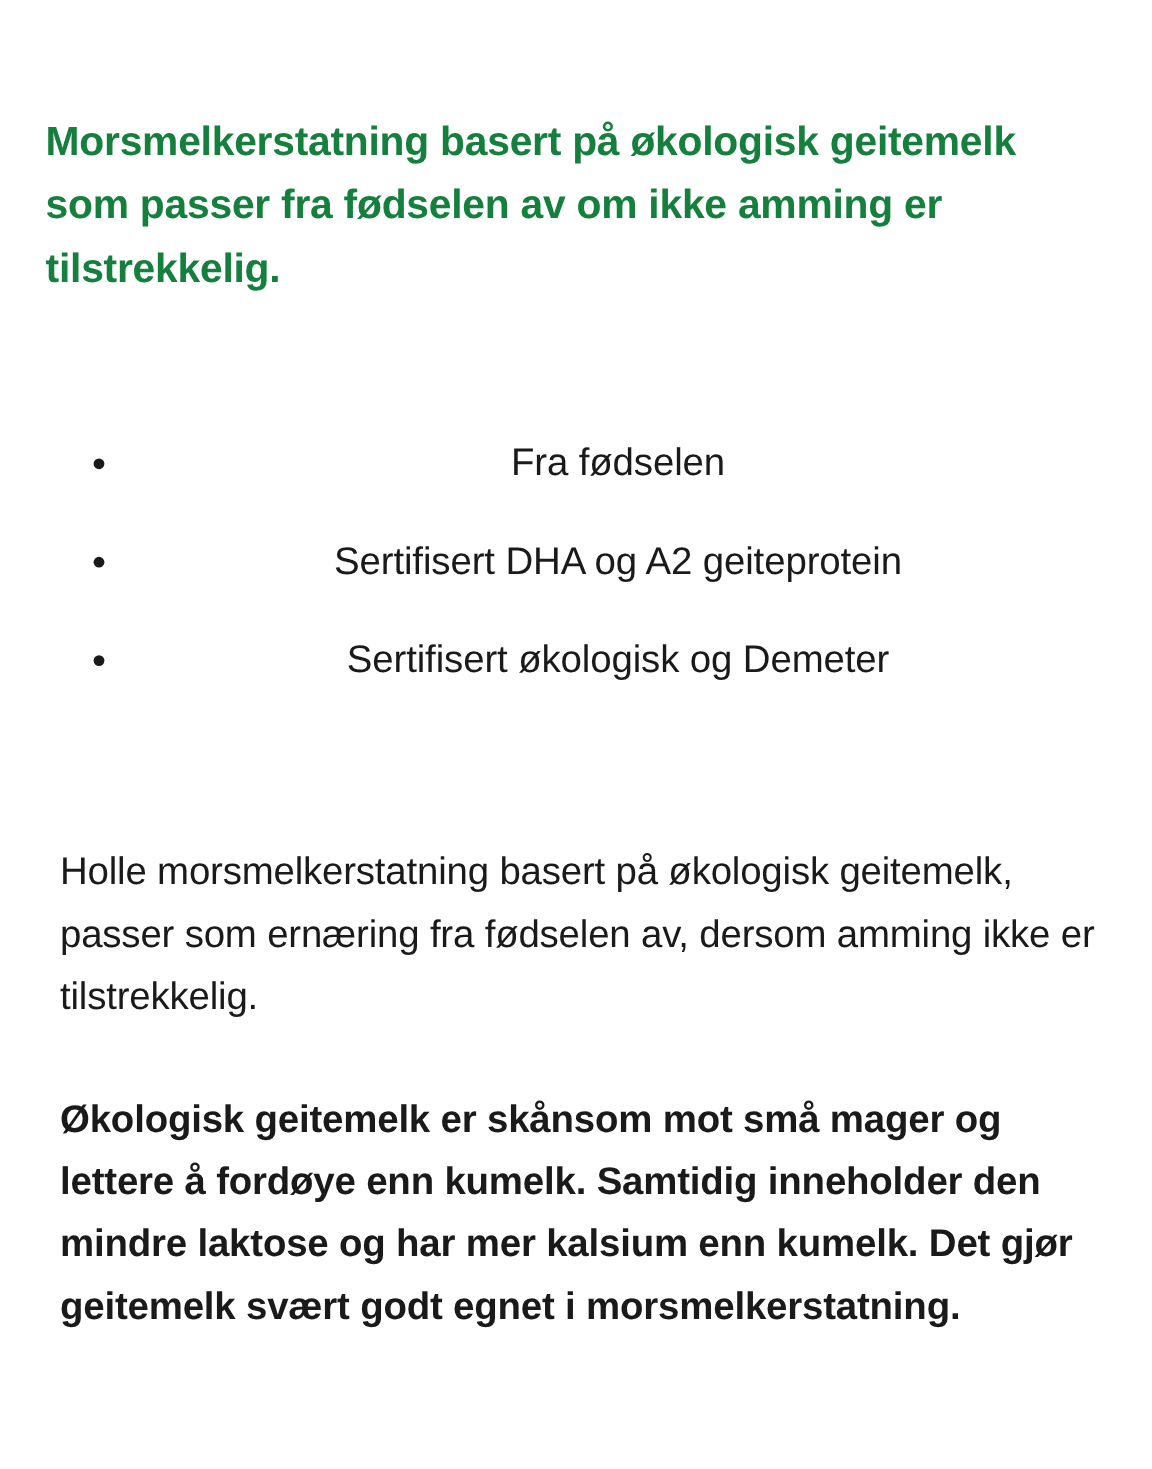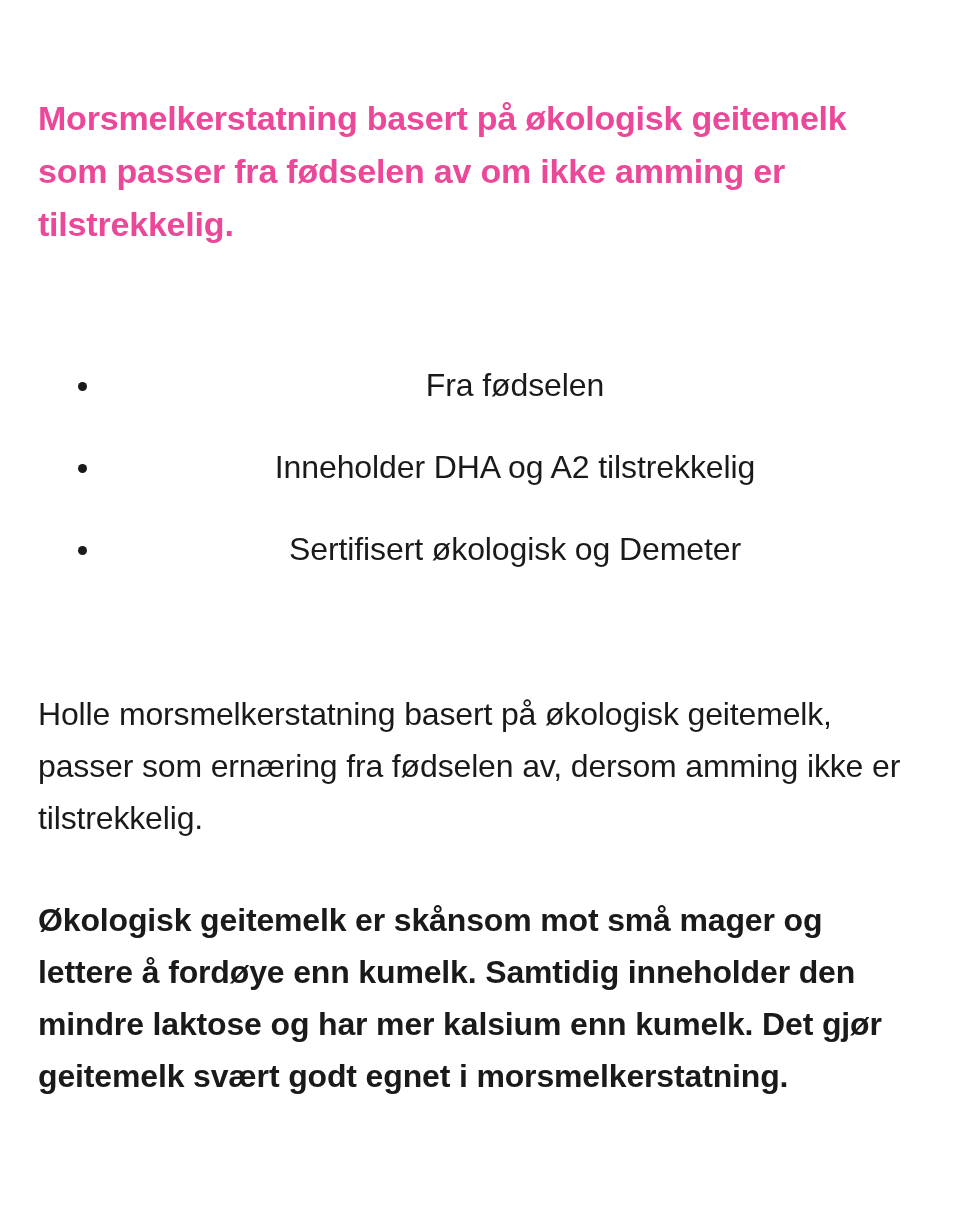--- a/index.html
+++ b/index.html
@@ -25,21 +25,21 @@
     background: #ffffff;
   }
 
   .product-heading {
     margin: 0;
     padding-top: 92px;
     font-size: 34px;
     line-height: 53px;
     font-weight: 600;
     letter-spacing: -0.2px;
-    color: #ec4899;
+    color: #15803d;
     max-width: 830px;
   }
 
   .feature-list {
     list-style: none;
     margin: 0;
     padding: 0;
     padding-top: 118px;
   }
 
@@ -49,35 +49,36 @@
     padding-left: 70px;
     font-size: 32px;
     line-height: 33px;
     font-weight: 400;
     color: #1a1a1a;
     letter-spacing: -0.1px;
     text-align: center;
   }
 
   .feature-item:last-child {
-    margin-bottom: 4px;
+    margin-bottom: 16px;
   }
 
   .feature-bullet {
     position: absolute;
     left: 40px;
     top: 13px;
     width: 9px;
     height: 9px;
     border-radius: 50%;
     background: #1a1a1a;
   }
 
   .body-copy {
     padding-top: 118px;
+    margin-left: 12px;
   }
 
   .body-paragraph {
     margin: 0 0 50px 0;
     font-size: 32px;
     line-height: 52px;
     font-weight: 400;
     letter-spacing: -0.15px;
     color: #1a1a1a;
     max-width: 890px;
@@ -95,21 +96,21 @@
 
   <h1 class="product-heading">Morsmelkerstatning basert på økologisk geitemelk som passer fra fødselen av om ikke amming er tilstrekkelig.</h1>
 
   <ul class="feature-list">
     <li class="feature-item">
       <span class="feature-bullet"></span>
       <span>Fra fødselen</span>
     </li>
     <li class="feature-item">
       <span class="feature-bullet"></span>
-      <span>Inneholder DHA og A2 tilstrekkelig</span>
+      <span>Sertifisert DHA og A2 geiteprotein</span>
     </li>
     <li class="feature-item">
       <span class="feature-bullet"></span>
       <span>Sertifisert økologisk og Demeter</span>
     </li>
   </ul>
 
   <div class="body-copy">
     <p class="body-paragraph">Holle morsmelkerstatning basert på økologisk geitemelk, passer som ernæring fra fødselen av, dersom amming ikke er tilstrekkelig.</p>
     <p class="body-paragraph">Økologisk geitemelk er skånsom mot små mager og lettere å fordøye enn kumelk. Samtidig inneholder den mindre laktose og har mer kalsium enn kumelk. Det gjør geitemelk svært godt egnet i morsmelkerstatning.</p>

